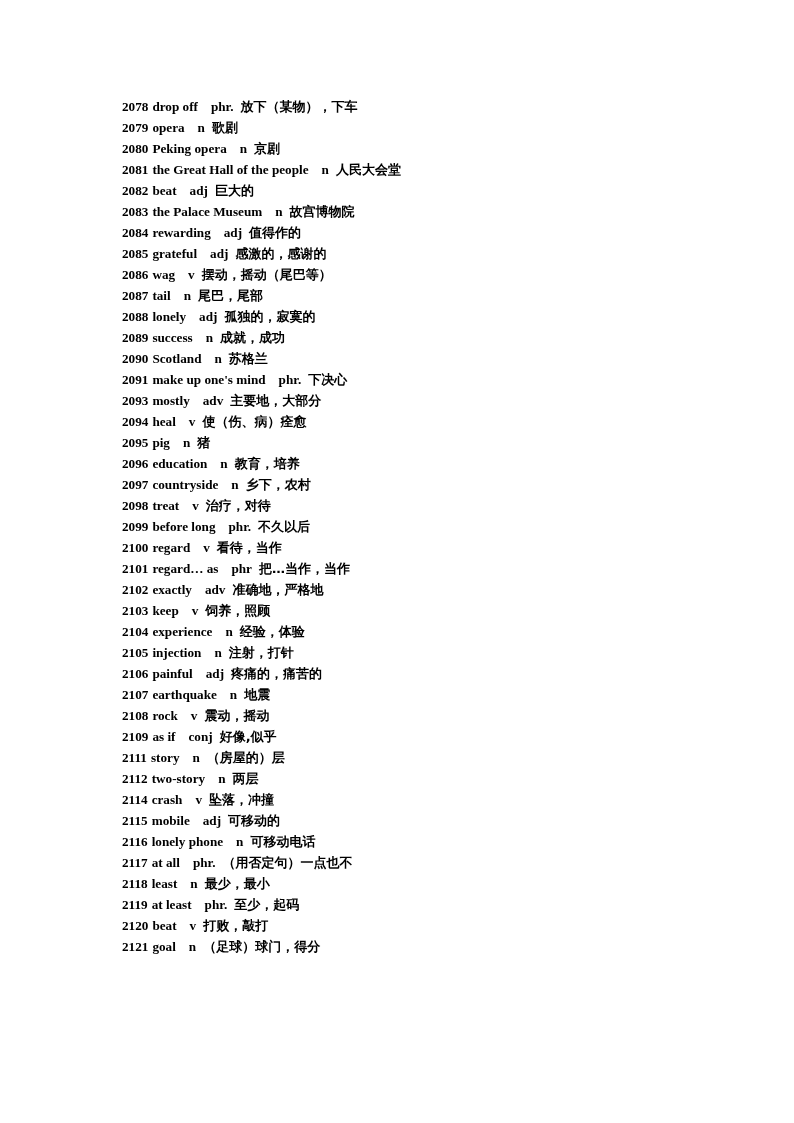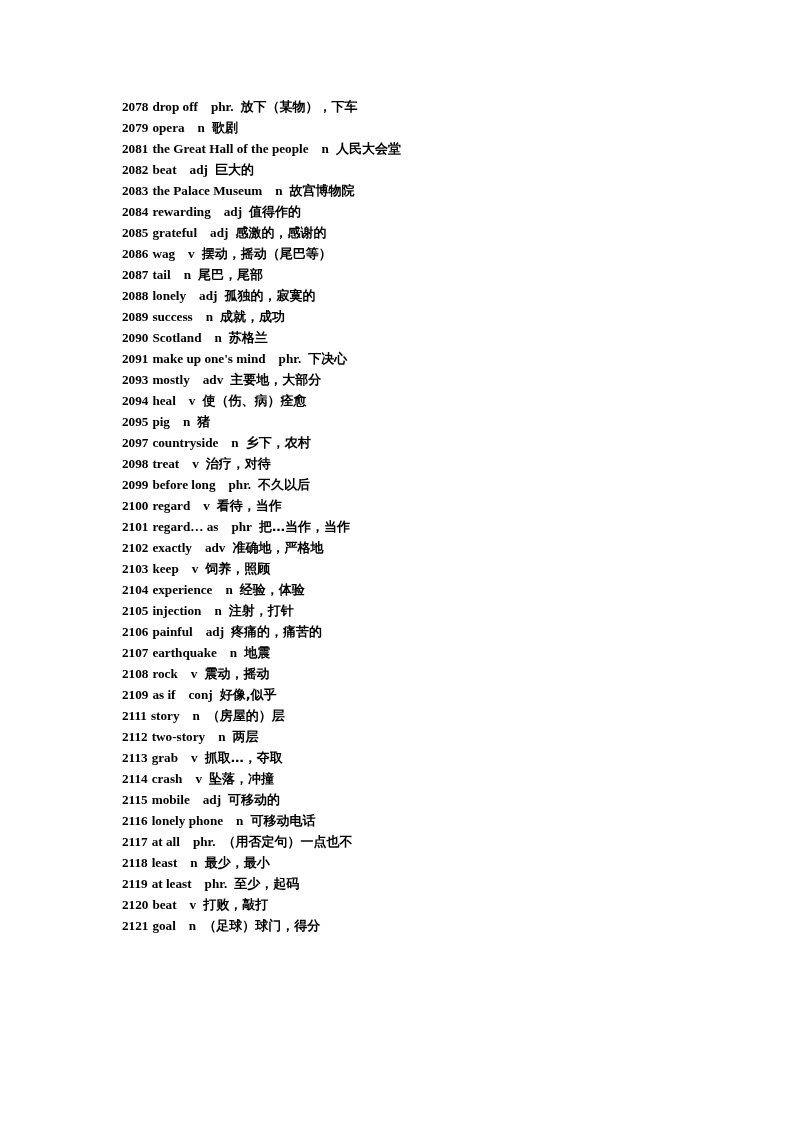--- a/index.html
+++ b/index.html
@@ -66,50 +66,51 @@
     font-size: 13px;
   }
 </style>
 </head>
 <body>
 
 <div id="page">
   <div id="word-list">
       <div class="entry"><span class="idx">2078</span><span class="term">drop off</span><span class="pos">phr.</span><span class="def">放下（某物），下车</span></div>
       <div class="entry"><span class="idx">2079</span><span class="term">opera</span><span class="pos">n</span><span class="def">歌剧</span></div>
+      <div class="entry"><span class="idx">2080</span><span class="term">Peking opera</span><span class="pos">n</span><span class="def">京剧</span></div>
       <div class="entry"><span class="idx">2081</span><span class="term">the Great Hall of the people</span><span class="pos">n</span><span class="def">人民大会堂</span></div>
       <div class="entry"><span class="idx">2082</span><span class="term">beat</span><span class="pos">adj</span><span class="def">巨大的</span></div>
       <div class="entry"><span class="idx">2083</span><span class="term">the Palace Museum</span><span class="pos">n</span><span class="def">故宫博物院</span></div>
       <div class="entry"><span class="idx">2084</span><span class="term">rewarding</span><span class="pos">adj</span><span class="def">值得作的</span></div>
       <div class="entry"><span class="idx">2085</span><span class="term">grateful</span><span class="pos">adj</span><span class="def">感激的，感谢的</span></div>
       <div class="entry"><span class="idx">2086</span><span class="term">wag</span><span class="pos">v</span><span class="def">摆动，摇动（尾巴等）</span></div>
       <div class="entry"><span class="idx">2087</span><span class="term">tail</span><span class="pos">n</span><span class="def">尾巴，尾部</span></div>
       <div class="entry"><span class="idx">2088</span><span class="term">lonely</span><span class="pos">adj</span><span class="def">孤独的，寂寞的</span></div>
       <div class="entry"><span class="idx">2089</span><span class="term">success</span><span class="pos">n</span><span class="def">成就，成功</span></div>
       <div class="entry"><span class="idx">2090</span><span class="term">Scotland</span><span class="pos">n</span><span class="def">苏格兰</span></div>
       <div class="entry"><span class="idx">2091</span><span class="term">make up one's mind</span><span class="pos">phr.</span><span class="def">下决心</span></div>
       <div class="entry"><span class="idx">2093</span><span class="term">mostly</span><span class="pos">adv</span><span class="def">主要地，大部分</span></div>
       <div class="entry"><span class="idx">2094</span><span class="term">heal</span><span class="pos">v</span><span class="def">使（伤、病）痊愈</span></div>
       <div class="entry"><span class="idx">2095</span><span class="term">pig</span><span class="pos">n</span><span class="def">猪</span></div>
+      <div class="entry"><span class="idx">2096</span><span class="term">education</span><span class="pos">n</span><span class="def">教育，培养</span></div>
       <div class="entry"><span class="idx">2097</span><span class="term">countryside</span><span class="pos">n</span><span class="def">乡下，农村</span></div>
       <div class="entry"><span class="idx">2098</span><span class="term">treat</span><span class="pos">v</span><span class="def">治疗，对待</span></div>
       <div class="entry"><span class="idx">2099</span><span class="term">before long</span><span class="pos">phr.</span><span class="def">不久以后</span></div>
       <div class="entry"><span class="idx">2100</span><span class="term">regard</span><span class="pos">v</span><span class="def">看待，当作</span></div>
       <div class="entry"><span class="idx">2101</span><span class="term">regard… as</span><span class="pos">phr</span><span class="def">把…当作，当作</span></div>
       <div class="entry"><span class="idx">2102</span><span class="term">exactly</span><span class="pos">adv</span><span class="def">准确地，严格地</span></div>
       <div class="entry"><span class="idx">2103</span><span class="term">keep</span><span class="pos">v</span><span class="def">饲养，照顾</span></div>
       <div class="entry"><span class="idx">2104</span><span class="term">experience</span><span class="pos">n</span><span class="def">经验，体验</span></div>
       <div class="entry"><span class="idx">2105</span><span class="term">injection</span><span class="pos">n</span><span class="def">注射，打针</span></div>
       <div class="entry"><span class="idx">2106</span><span class="term">painful</span><span class="pos">adj</span><span class="def">疼痛的，痛苦的</span></div>
       <div class="entry"><span class="idx">2107</span><span class="term">earthquake</span><span class="pos">n</span><span class="def">地震</span></div>
       <div class="entry"><span class="idx">2108</span><span class="term">rock</span><span class="pos">v</span><span class="def">震动，摇动</span></div>
       <div class="entry"><span class="idx">2109</span><span class="term">as if</span><span class="pos">conj</span><span class="def">好像,似乎</span></div>
       <div class="entry"><span class="idx">2111</span><span class="term">story</span><span class="pos">n</span><span class="def">（房屋的）层</span></div>
       <div class="entry"><span class="idx">2112</span><span class="term">two-story</span><span class="pos">n</span><span class="def">两层</span></div>
-      <div class="entry"><span class="idx">2113</span><span class="term">grab</span><span class="pos">v</span><span class="def">抓取…，夺取</span></div>
       <div class="entry"><span class="idx">2114</span><span class="term">crash</span><span class="pos">v</span><span class="def">坠落，冲撞</span></div>
       <div class="entry"><span class="idx">2115</span><span class="term">mobile</span><span class="pos">adj</span><span class="def">可移动的</span></div>
       <div class="entry"><span class="idx">2116</span><span class="term">lonely phone</span><span class="pos">n</span><span class="def">可移动电话</span></div>
       <div class="entry"><span class="idx">2117</span><span class="term">at all</span><span class="pos">phr.</span><span class="def">（用否定句）一点也不</span></div>
       <div class="entry"><span class="idx">2118</span><span class="term">least</span><span class="pos">n</span><span class="def">最少，最小</span></div>
       <div class="entry"><span class="idx">2119</span><span class="term">at least</span><span class="pos">phr.</span><span class="def">至少，起码</span></div>
       <div class="entry"><span class="idx">2120</span><span class="term">beat</span><span class="pos">v</span><span class="def">打败，敲打</span></div>
       <div class="entry"><span class="idx">2121</span><span class="term">goal</span><span class="pos">n</span><span class="def">（足球）球门，得分</span></div>
     </div>
 </div>

